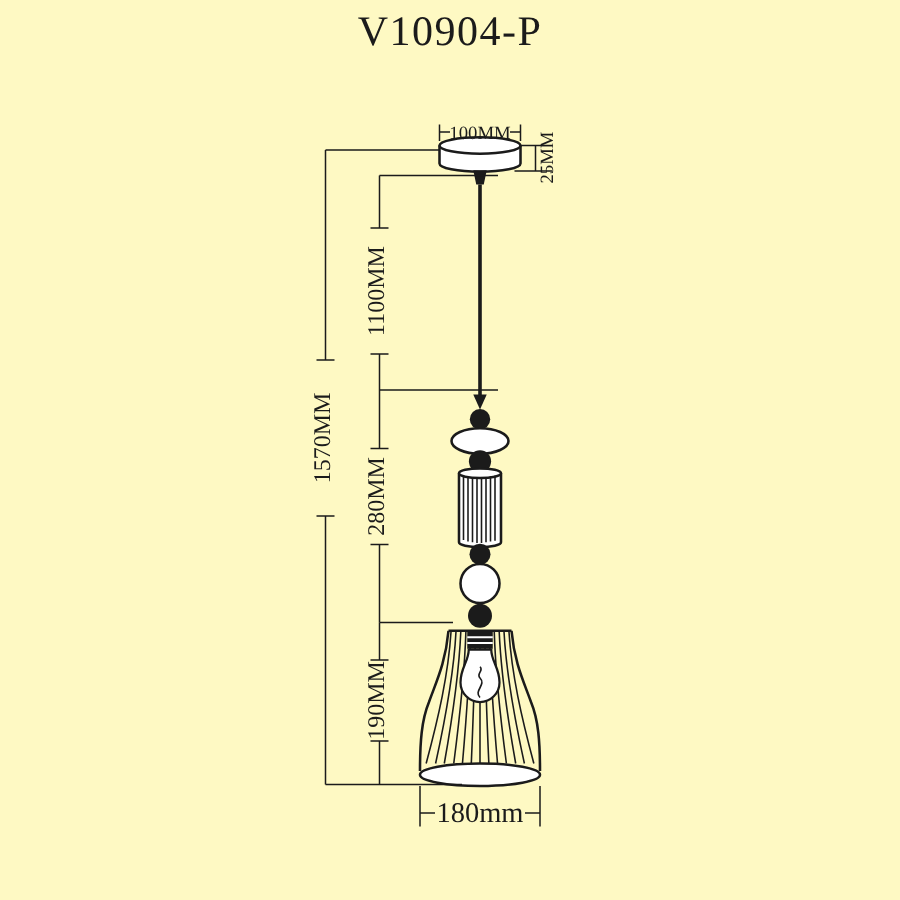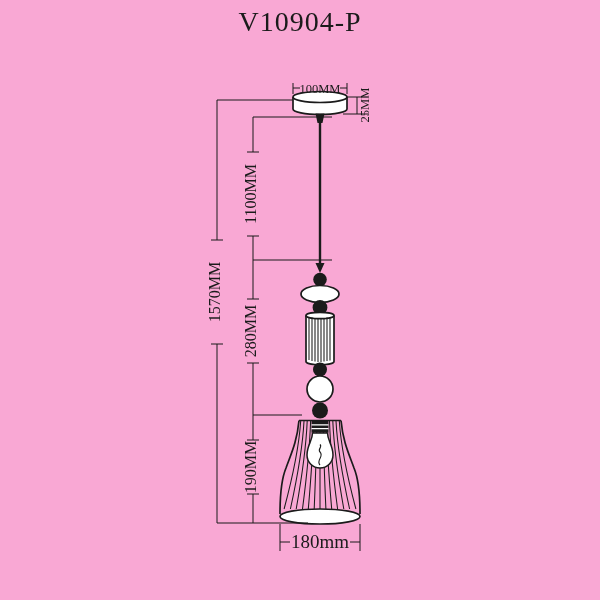--- a/index.html
+++ b/index.html
@@ -1,16 +1,16 @@
 <!DOCTYPE html>
 <html><head>
 <meta charset="utf-8">
 <style>
   html,body{margin:0;padding:0;background:#ffffff;width:600px;height:600px;overflow:hidden;}
-  .page{position:relative;width:600px;height:600px;background:#f9a8d4;font-family:"Liberation Serif",serif;color:#1b1b1b;}
+  .page{position:relative;width:600px;height:600px;background:#fef9c3;font-family:"Liberation Serif",serif;color:#1b1b1b;}
   .title{position:absolute;top:6px;left:0;width:100%;text-align:center;font-size:28px;letter-spacing:1px;color:#1b1b1b;}
   svg{position:absolute;top:0;left:0;}
   svg text{font-family:"Liberation Serif",serif;fill:currentColor;}
   .dim{stroke:currentColor;stroke-width:1;fill:none;}
   .outline{stroke:currentColor;stroke-width:1.7;fill:none;}
   .whitefill{fill:#ffffff;}
   .solid{fill:currentColor;stroke:none;}
   .rib{stroke:currentColor;stroke-width:1.05;fill:none;}
 </style>
 </head>

